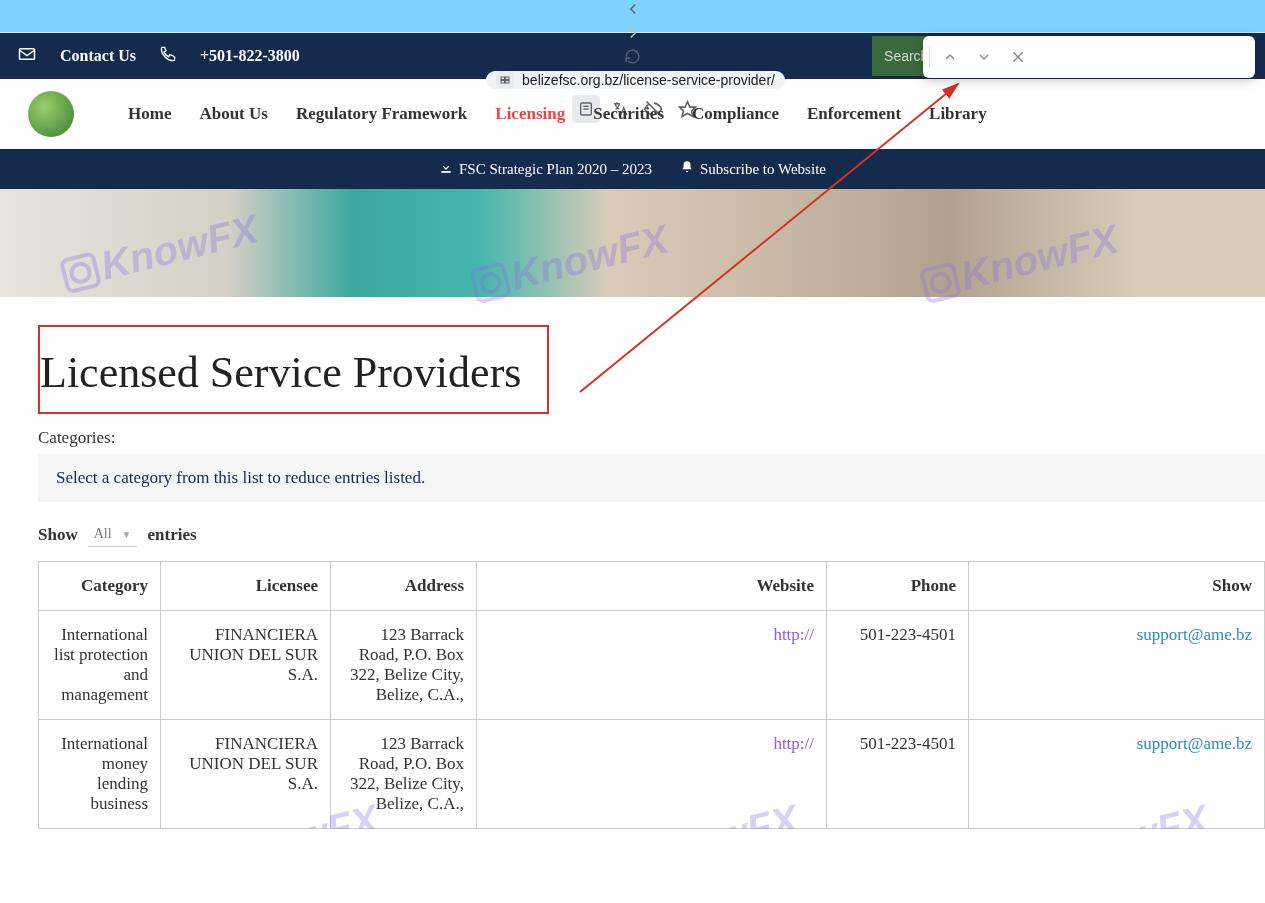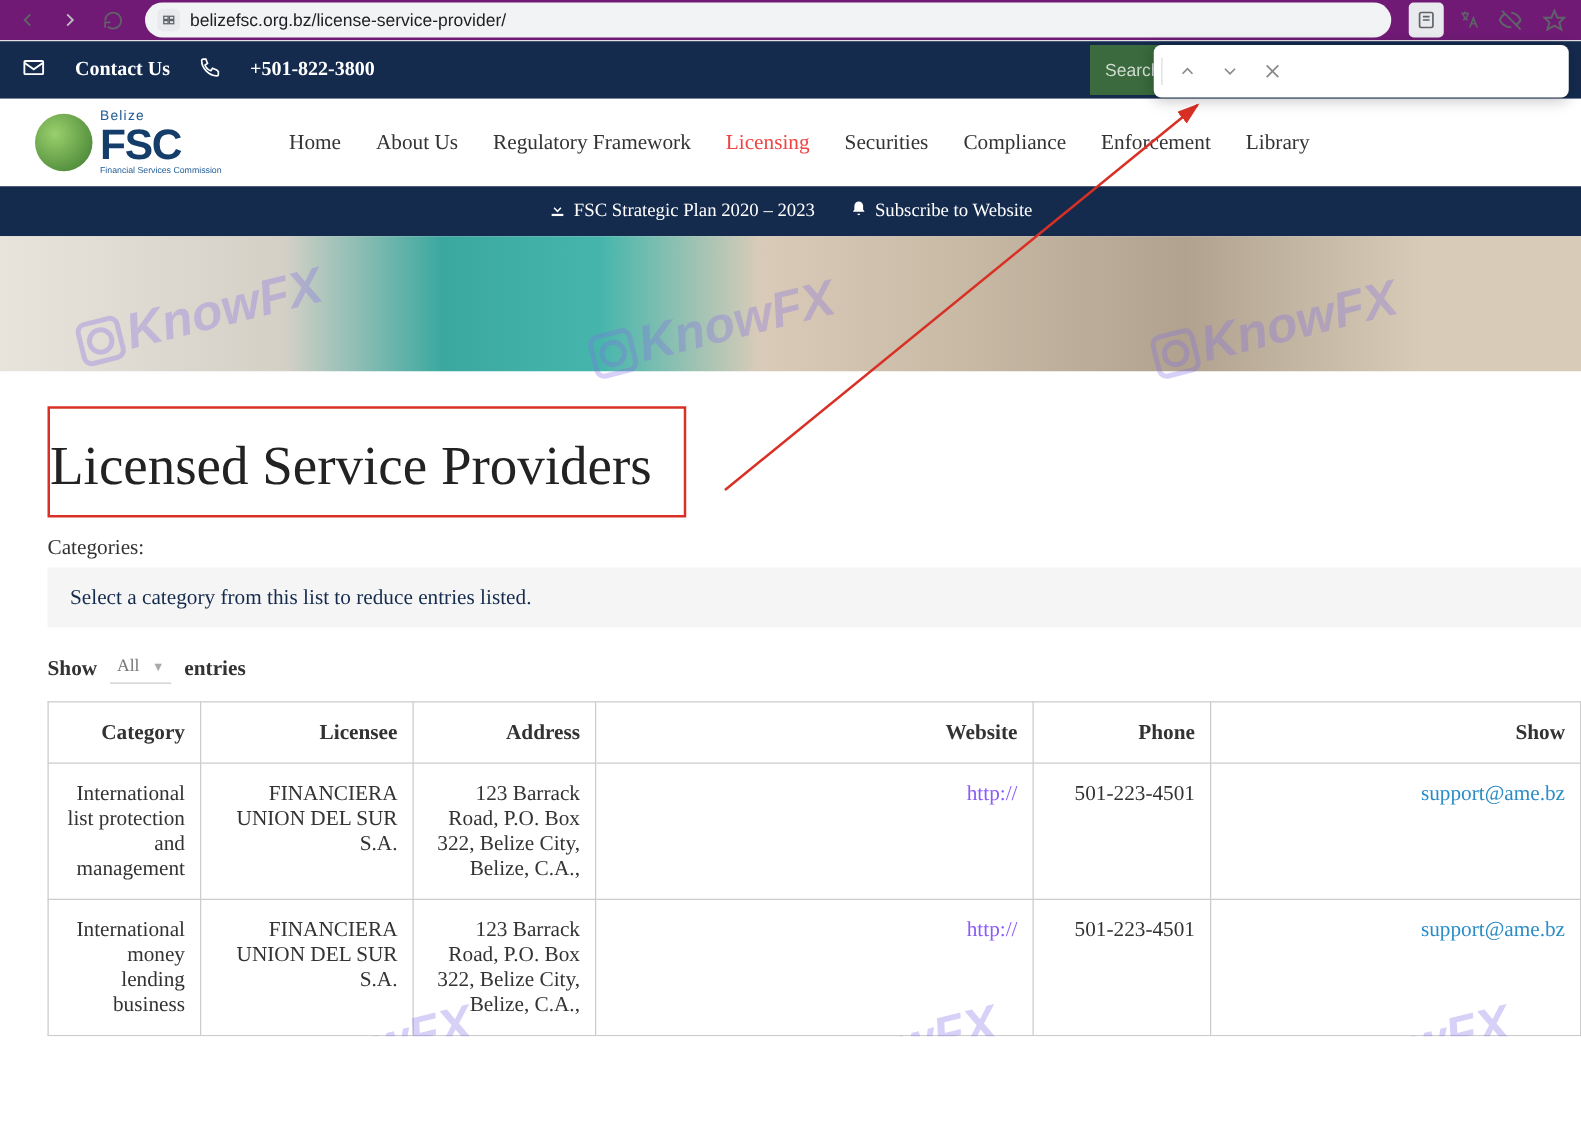--- a/index.html
+++ b/index.html
@@ -1,19 +1,19 @@
 <!DOCTYPE html>
 <html><head>
 <meta charset="utf-8">
 <style>
 * { margin: 0; padding: 0; box-sizing: border-box; }
 body { font-family: Georgia, 'Times New Roman', serif; color: #333; background: #fff; width: 1265px; overflow: hidden; position: relative; }
 
 
-.browser-bar { height: 33px; background: #701a75; display: flex; align-items: center; padding: 0 8px; gap: 6px; border-bottom: 1px solid #e0e0e0; font-family: Arial, sans-serif; }
+.browser-bar { height: 33px; background: #7dd3fc; display: flex; align-items: center; padding: 0 8px; gap: 6px; border-bottom: 1px solid #e0e0e0; font-family: Arial, sans-serif; flex-direction: column; }
 .browser-bar .nav-btn { width: 28px; height: 28px; display: flex; align-items: center; justify-content: center; color: #5f6368; border-radius: 14px; cursor: pointer; }
 .browser-bar .nav-btn.disabled { color: #bdbdbd; }
 .url-wrap { flex: 1; height: 28px; background: #f1f3f4; border-radius: 14px; display: flex; align-items: center; padding: 0 10px; gap: 8px; margin-left: 6px; }
 .url-wrap .site-icon { width: 18px; height: 18px; display: flex; align-items: center; justify-content: center; color: #5f6368; font-size: 12px; background: #e8eaed; border-radius: 4px; }
 .url-wrap .url-text { font-size: 14px; color: #202124; }
 .browser-bar .right-icons { display: flex; align-items: center; gap: 6px; margin-left: 8px; }
 .browser-bar .right-icons .ricon { width: 28px; height: 28px; display: flex; align-items: center; justify-content: center; color: #5f6368; border-radius: 4px; }
 .ricon.boxed { background: #e8eaed; }
 
 
@@ -37,21 +37,21 @@
 
 
 .main-nav { height: 70px; display: flex; align-items: center; padding: 0 22px 0 28px; gap: 30px; background: #fff; }
 .logo { display: flex; align-items: center; gap: 6px; }
 .logo .globe { width: 46px; height: 46px; border-radius: 50%; background: radial-gradient(circle at 35% 35%, #9ad06c, #3c7a2e); position: relative; }
 .logo .ltext { display: flex; flex-direction: column; line-height: 1; }
 .logo .ltext .top { font-size: 11px; color: #1e5a95; font-family: Arial; letter-spacing: 1px; }
 .logo .ltext .mid { font-size: 34px; font-weight: 700; color: #153d6a; letter-spacing: -1px; font-family: Arial; }
 .logo .ltext .bot { font-size: 7px; color: #1e5a95; font-family: Arial; }
 .nav-links { display: flex; gap: 28px; margin-left: 24px; font-size: 17px; color: #333; }
-.nav-links .nlink { cursor: pointer; }
+.nav-links .nlink { cursor: pointer; font-weight: bold; }
 .nav-links .nlink.active { color: #ef4444; }
 
 
 .ribbon { background: #152b4e; color: #fff; height: 40px; display: flex; align-items: center; justify-content: center; gap: 28px; font-size: 15px; }
 .ribbon .ritem { display: flex; align-items: center; gap: 6px; }
 
 
 .banner { height: 108px; background: linear-gradient(to right, #e8e4dc 0%, #d5d0c6 18%, #3aa89f 28%, #46b6ac 38%, #d9cbb8 48%, #c9bba6 60%, #b0a28e 75%, #d8ccb9 90%); position: relative; overflow: hidden; }
 .banner::after { content: ""; position: absolute; right: 40px; bottom: 6px; width: 150px; height: 18px; }
 
@@ -173,25 +173,20 @@
           <line x1="20" y1="20" x2="15" y2="15"></line>
         </svg>
       </div>
   </div>
   <div class="intl">International Co</div>
 </div>
 
 <div class="main-nav">
   <div class="logo">
     <div class="globe"></div>
-    <div class="ltext">
-      <span class="top">Belize</span>
-      <span class="mid">FSC</span>
-      <span class="bot">Financial Services Commission</span>
-    </div>
   </div>
   <div class="nav-links" id="nav-links">
       <span class="nlink">Home</span>
       <span class="nlink">About Us</span>
       <span class="nlink">Regulatory Framework</span>
       <span class="nlink active">Licensing</span>
       <span class="nlink">Securities</span>
       <span class="nlink">Compliance</span>
       <span class="nlink">Enforcement</span>
       <span class="nlink">Library</span>

